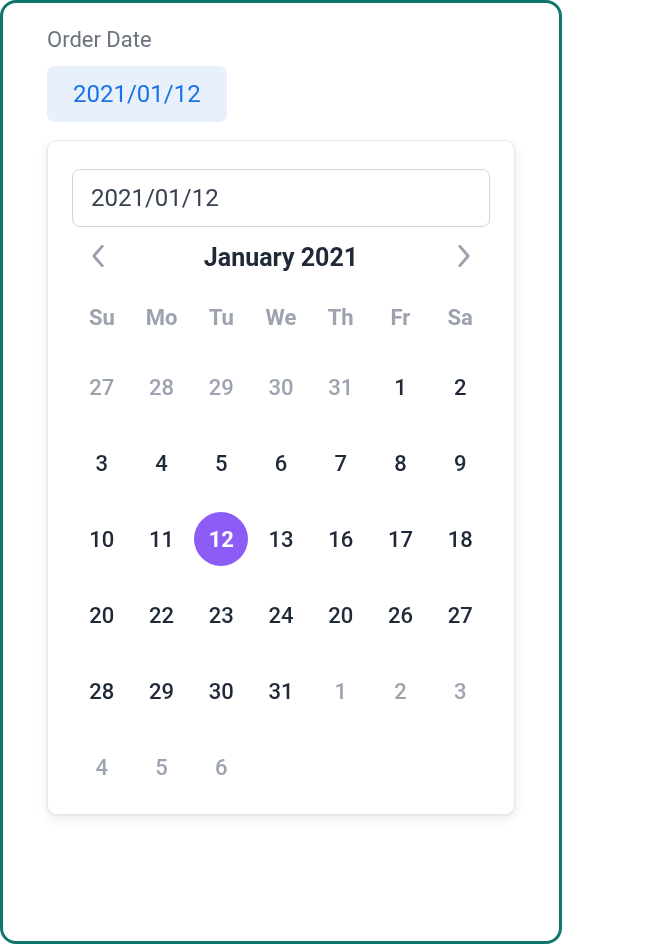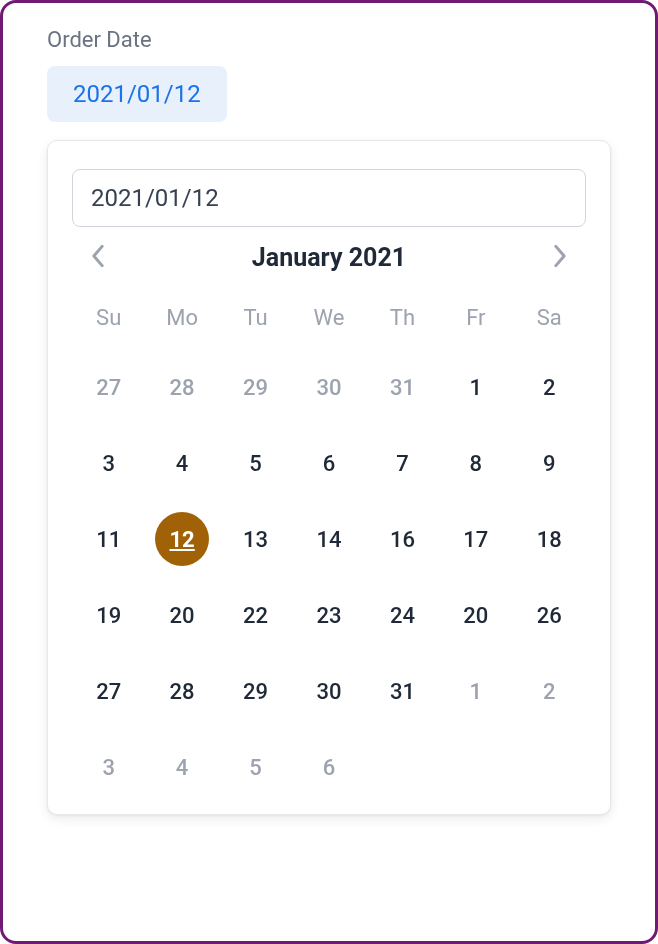--- a/index.html
+++ b/index.html
@@ -6,23 +6,23 @@
       box-sizing: border-box;
       margin: 0;
       padding: 0;
     }
     body {
       font-family: -apple-system, BlinkMacSystemFont, "Segoe UI", Roboto, Helvetica, Arial, sans-serif;
       background: #fff;
       padding: 0;
     }
     .frame {
-      width: 658px;
+      width: 562px;
       height: 944px;
-      border: 3px solid #701a75;
+      border: 3px solid #0f766e;
       border-radius: 16px;
       background: #fff;
       position: relative;
       overflow: hidden;
     }
     .header-area {
       padding: 24px 44px 0 44px;
     }
     .field-label {
       color: #6b7280;
@@ -91,21 +91,21 @@
     }
     .day-grid {
       display: grid;
       grid-template-columns: repeat(7, 1fr);
       margin-top: 30px;
       row-gap: 22px;
     }
     .day-header {
       text-align: center;
       font-size: 22px;
-      font-weight: 400;
+      font-weight: 700;
       color: #9ca3af;
       padding-bottom: 8px;
     }
     .day-cell {
       text-align: center;
       font-size: 22px;
       font-weight: 500;
       color: #1f2937;
       height: 54px;
       display: flex;
@@ -118,24 +118,23 @@
       height: 54px;
       display: flex;
       align-items: center;
       justify-content: center;
       border-radius: 50%;
     }
     .day-cell.outside {
       color: #9ca3af;
     }
     .day-cell.selected .inner {
-      background: #a16207;
+      background: #8b5cf6;
       color: #fff;
       font-weight: 700;
-      text-decoration: underline;
     }
   </style>
 </head>
 <body>
 
 <div class="frame">
   <div class="header-area">
     <div class="field-label">Order Date</div>
     <div class="selected-date-chip">2021/01/12</div>
   </div>
@@ -208,42 +207,39 @@
           <div class="day-cell">
             <div class="inner">7</div>
           </div>
           <div class="day-cell">
             <div class="inner">8</div>
           </div>
           <div class="day-cell">
             <div class="inner">9</div>
           </div>
           <div class="day-cell">
+            <div class="inner">10</div>
+          </div>
+          <div class="day-cell">
             <div class="inner">11</div>
           </div>
           <div class="day-cell selected">
             <div class="inner">12</div>
           </div>
           <div class="day-cell">
             <div class="inner">13</div>
           </div>
           <div class="day-cell">
-            <div class="inner">14</div>
-          </div>
-          <div class="day-cell">
             <div class="inner">16</div>
           </div>
           <div class="day-cell">
             <div class="inner">17</div>
           </div>
           <div class="day-cell">
             <div class="inner">18</div>
-          </div>
-          <div class="day-cell">
-            <div class="inner">19</div>
           </div>
           <div class="day-cell">
             <div class="inner">20</div>
           </div>
           <div class="day-cell">
             <div class="inner">22</div>
           </div>
           <div class="day-cell">
             <div class="inner">23</div>
           </div>

